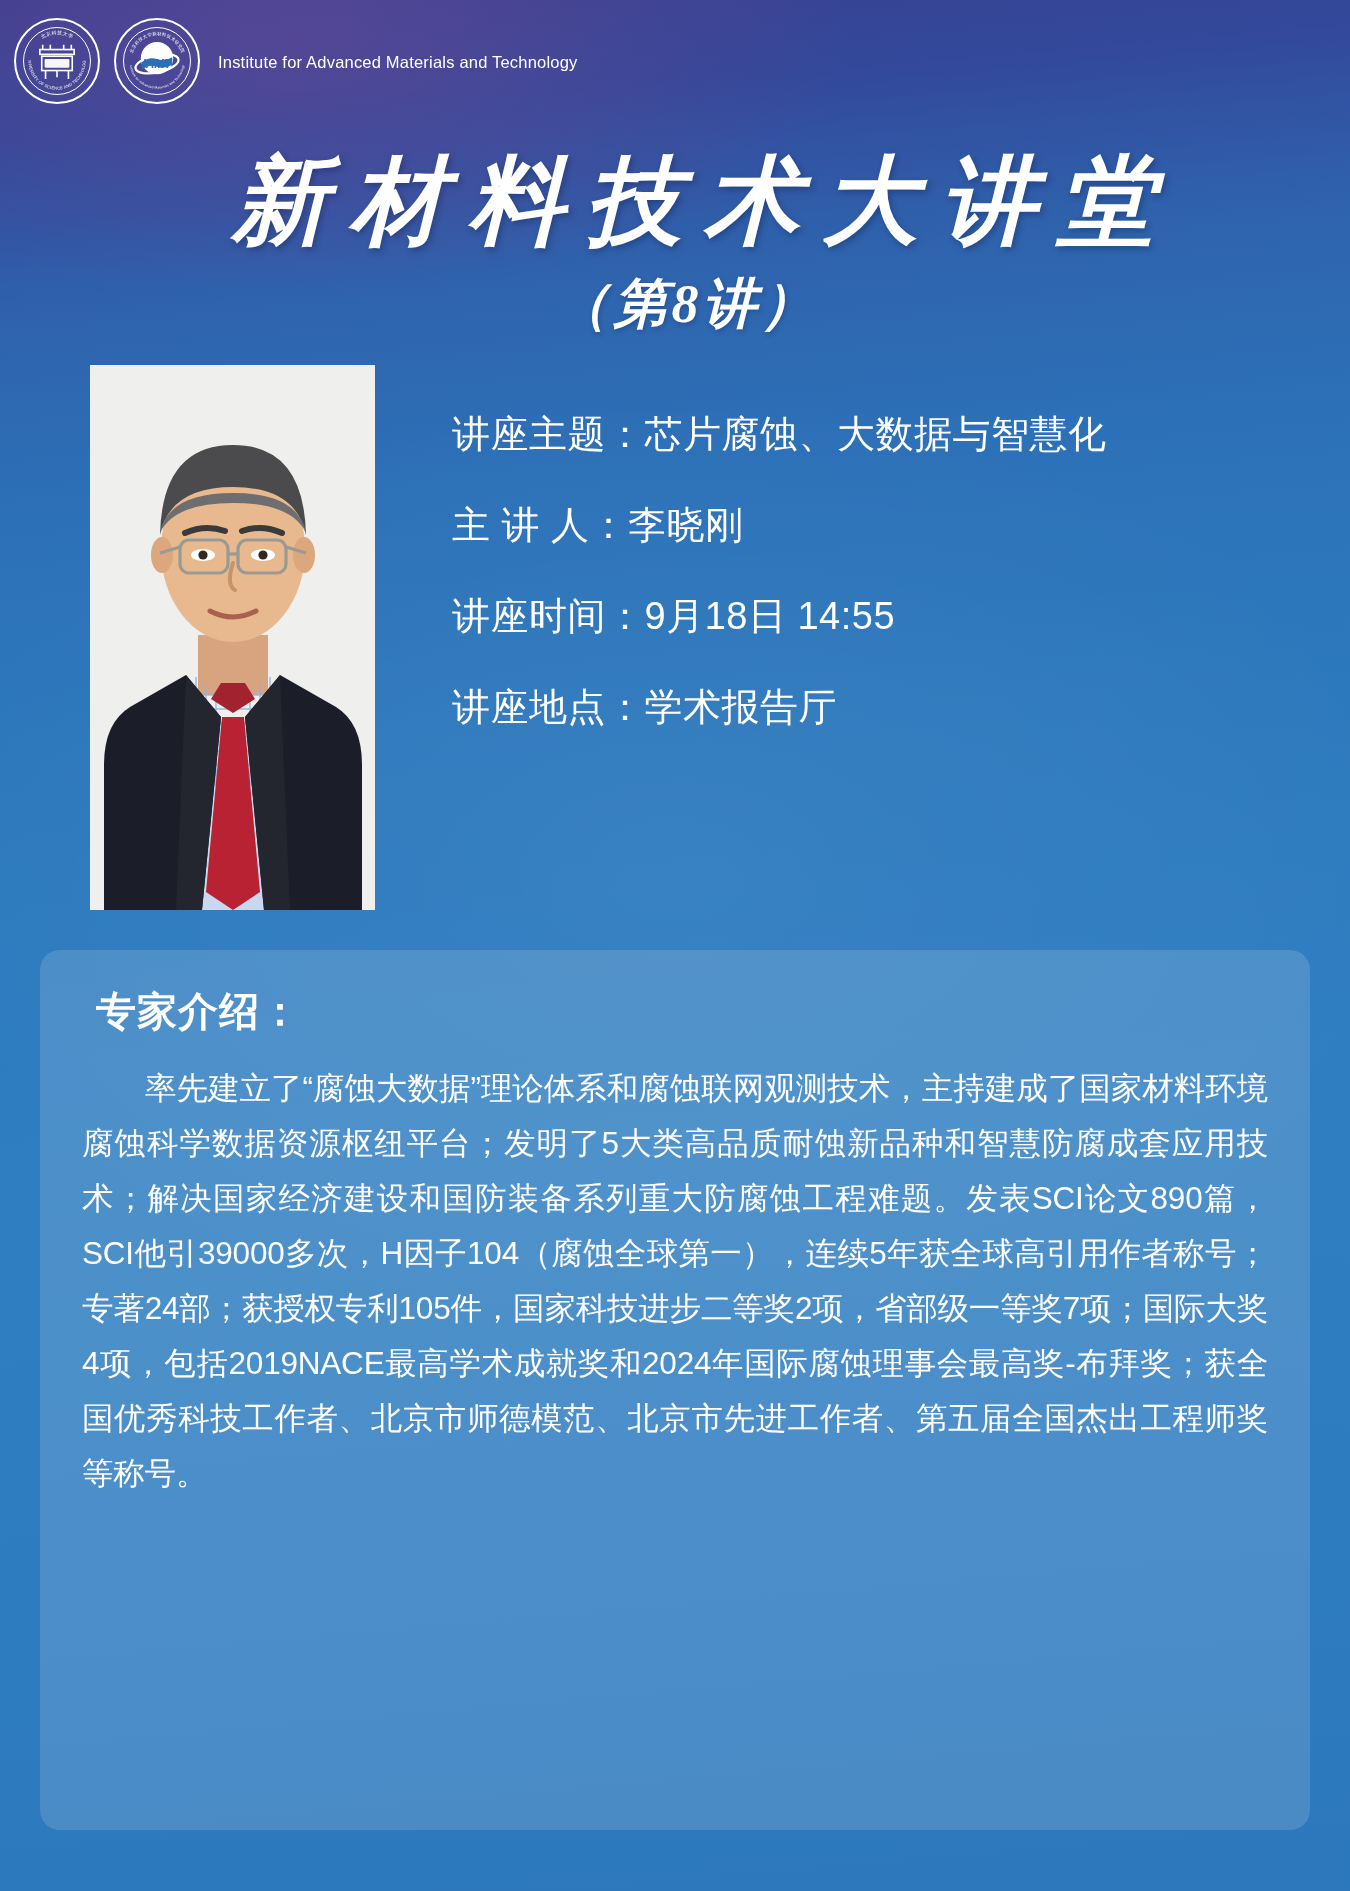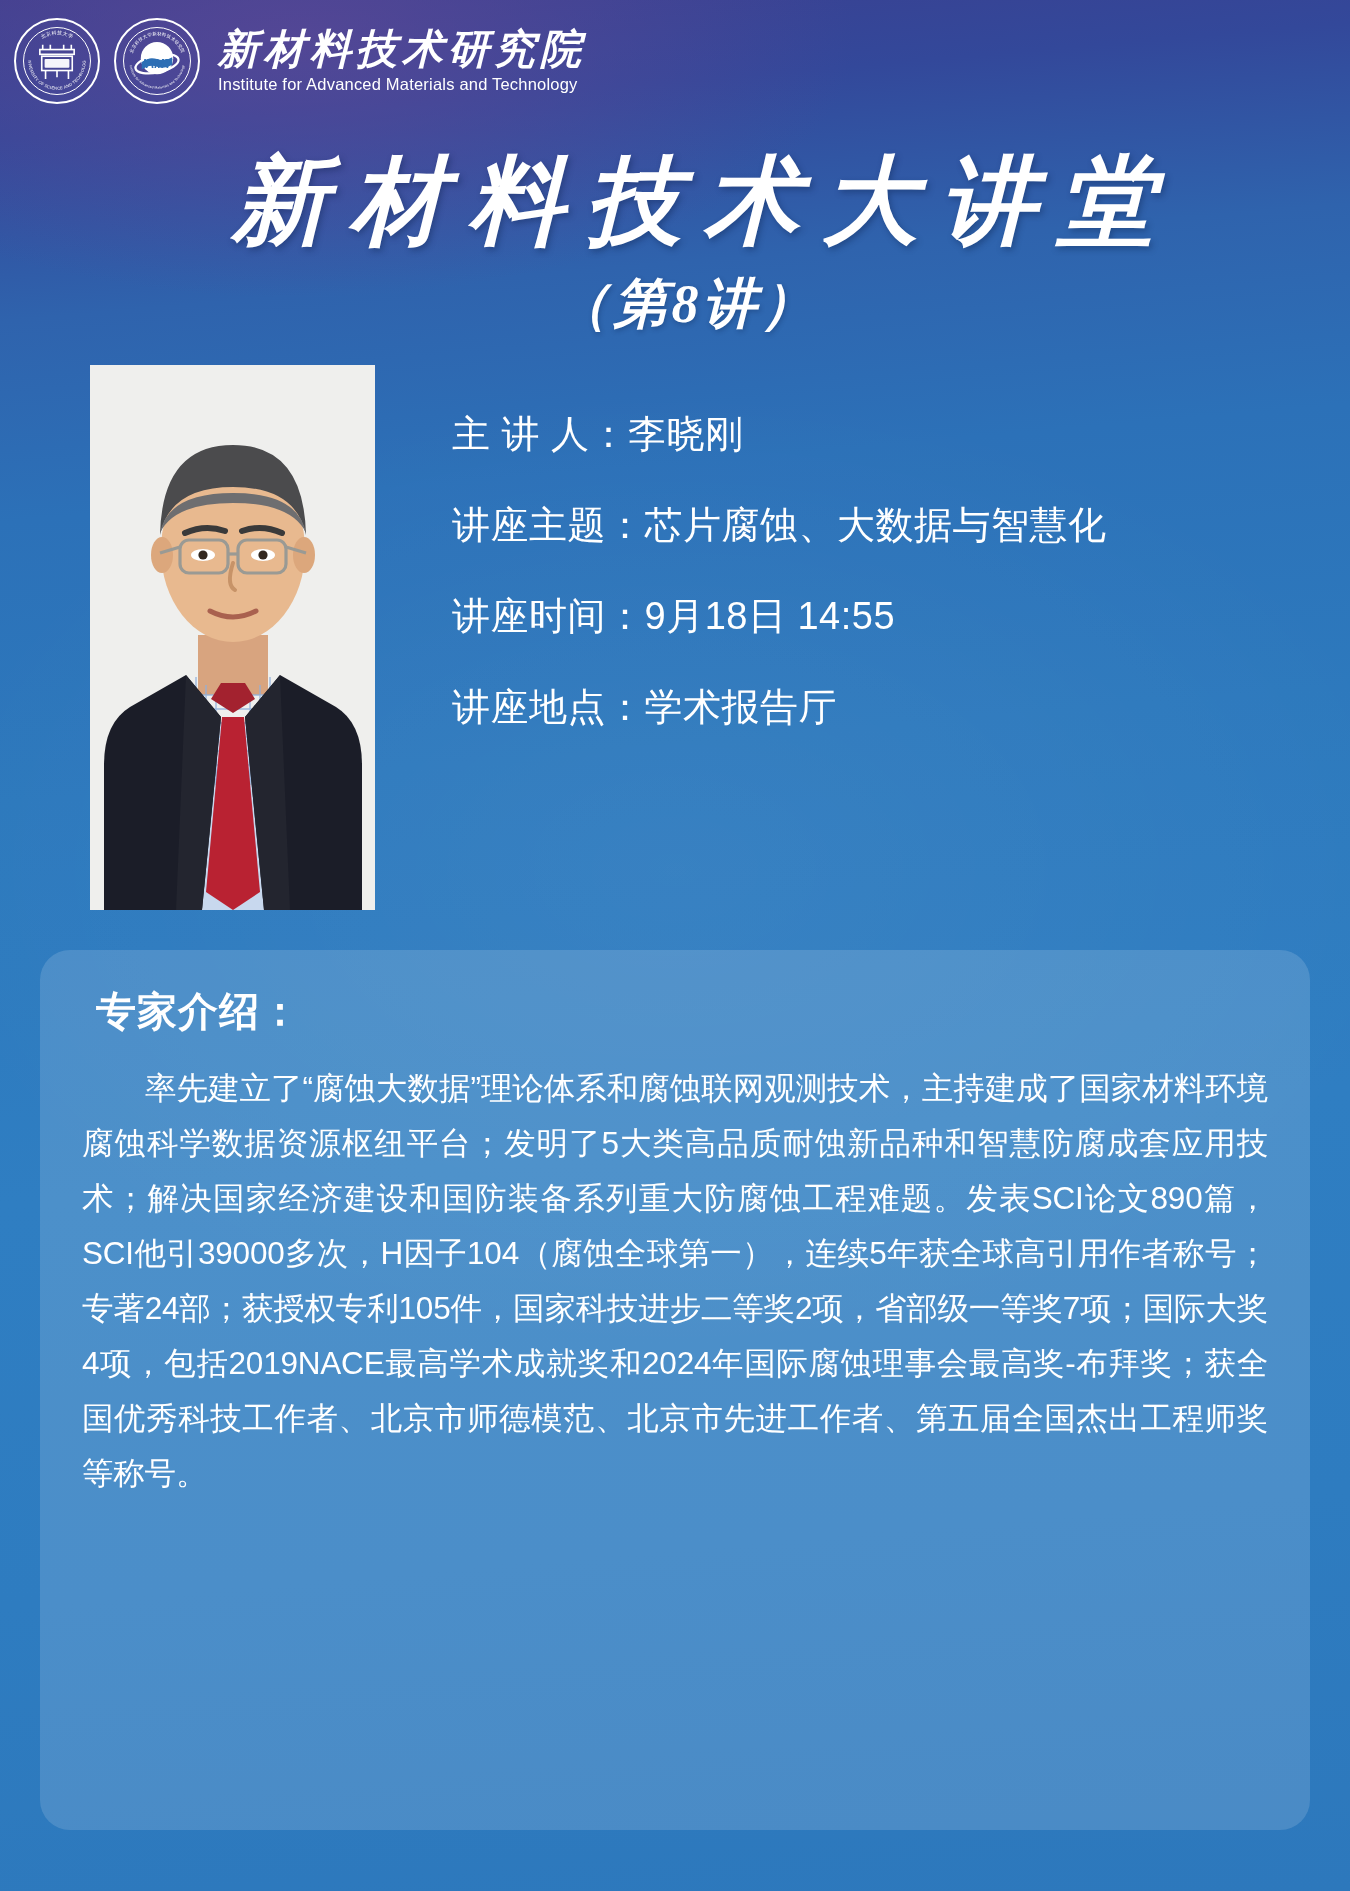--- a/index.html
+++ b/index.html
@@ -142,21 +142,21 @@
   .info-line:last-child { margin-bottom: 16px; }
 
   
   .expert-box {
     position: absolute;
     left: 40px;
     top: 950px;
     width: 1270px;
     height: 880px;
     background: rgba(255,255,255,0.14);
-    border-radius: 30px;
+    border-radius: 20px;
     z-index: 3;
     padding: 34px 36px 20px 36px;
   }
   .expert-title {
     color: #ffffff;
     font-size: 40px;
     font-weight: 700;
     letter-spacing: 1px;
     margin: 0 0 22px 20px;
   }
@@ -220,21 +220,20 @@
           <textPath href="#arcBot2" startOffset="50%" text-anchor="middle">Institute for Advanced Materials and Technology</textPath>
         </text>
         <circle cx="43" cy="40" r="17" fill="#ffffff"></circle>
         <path d="M27,44 q8,-6 16,-3 q8,3 16,-2 v8 q-8,5 -16,2 q-8,-3 -16,3 z" fill="#2d6fb5"></path>
         <ellipse cx="43" cy="46" rx="23" ry="9" fill="none" stroke="#ffffff" stroke-width="2.4" transform="rotate(-12 43 46)"></ellipse>
         <text x="43" y="50" font-size="12.5" font-weight="bold" font-style="italic" fill="#2d6fb5" text-anchor="middle" font-family="Liberation Sans, sans-serif">IAMT</text>
       </svg>
     </div>
 
     <div class="inst-block">
-      <div class="inst-cn">新材料技术研究院</div>
       <div class="inst-en">Institute for Advanced Materials and Technology</div>
     </div>
   </div>
 
   <div class="title-main">新材料技术大讲堂</div>
   <div class="title-sub">（第8讲）</div>
 
   <div class="portrait">
     <div class="p-bg"></div>
     <svg class="p-svg" viewBox="0 0 285 545" preserveAspectRatio="xMidYMid slice">
@@ -280,22 +279,22 @@
       <path d="M132,352 h22 l16,175 -27,18 -27,-18 z" fill="#b92232"></path>
 
       <path d="M96,310 L40,342 Q14,358 14,400 V545 H112 L131,352 z" fill="#1b1d28"></path>
       <path d="M190,310 L246,342 Q272,358 272,400 V545 H174 L155,352 z" fill="#1b1d28"></path>
       <path d="M96,310 L131,352 L112,545 H86 z" fill="#23252f"></path>
       <path d="M190,310 L155,352 L174,545 H200 z" fill="#23252f"></path>
     </svg>
   </div>
 
   <div class="info">
+    <div class="info-line">讲座主题：芯片腐蚀、大数据与智慧化</div>
     <div class="info-line">主 讲 人：李晓刚</div>
-    <div class="info-line">讲座主题：芯片腐蚀、大数据与智慧化</div>
     <div class="info-line">讲座时间：9月18日 14:55</div>
     <div class="info-line">讲座地点：学术报告厅</div>
   </div>
 
   <div class="expert-box">
     <div class="expert-title">专家介绍：</div>
     <p class="expert-para">率先建立了“腐蚀大数据”理论体系和腐蚀联网观测技术，主持建成了国家材料环境腐蚀科学数据资源枢纽平台；发明了5大类高品质耐蚀新品种和智慧防腐成套应用技术；解决国家经济建设和国防装备系列重大防腐蚀工程难题。发表SCI论文890篇，SCI他引39000多次，H因子104（腐蚀全球第一），连续5年获全球高引用作者称号；专著24部；获授权专利105件，国家科技进步二等奖2项，省部级一等奖7项；国际大奖4项，包括2019NACE最高学术成就奖和2024年国际腐蚀理事会最高奖-布拜奖；获全国优秀科技工作者、北京市师德模范、北京市先进工作者、第五届全国杰出工程师奖等称号。</p>
   </div>
 
 </div>

